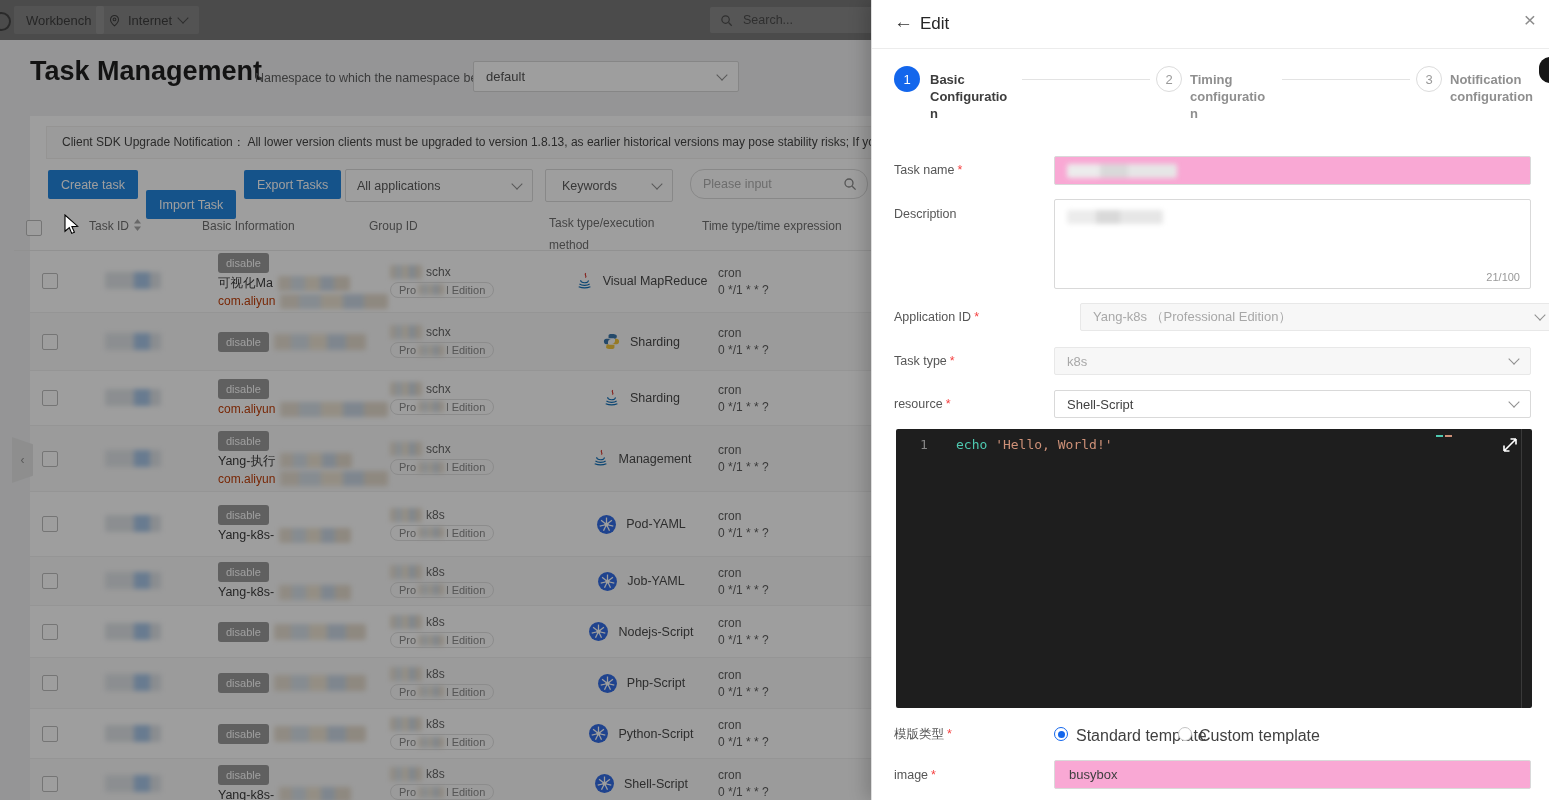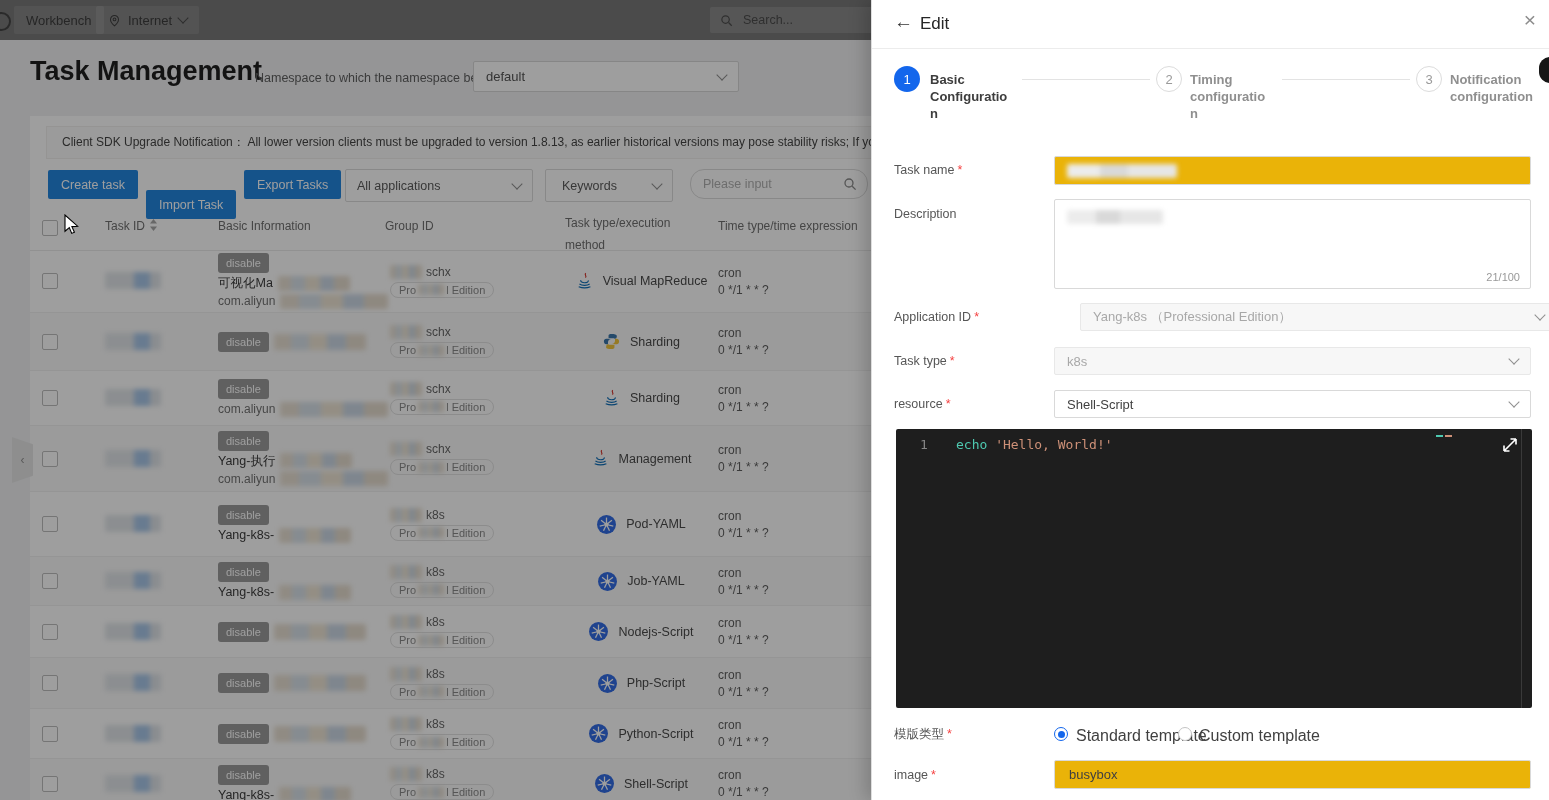--- a/index.html
+++ b/index.html
@@ -38,21 +38,21 @@
        border-radius:2px;padding:0 13px;cursor:pointer;font-family:inherit;}
   .sel{position:absolute;top:169px;height:33px;background:#fff;border:1px solid #dcdcdc;border-radius:2px;
        box-sizing:border-box;display:flex;align-items:center;justify-content:space-between;padding:0 11px;
        font-size:12.5px;color:#5a5a5a;}
   .search-box{position:absolute;left:690px;top:169px;width:178px;height:30px;background:#fff;border:1px solid #dcdcdc;
               border-radius:14px;box-sizing:border-box;display:flex;align-items:center;padding:0 10px;}
   .search-box input{flex:1;border:0;outline:none;font-size:12.5px;color:#333;font-family:inherit;min-width:0;}
   .search-box input::placeholder{color:#b0b0b0;}
 
   
-  .thead{position:absolute;left:30px;top:205px;width:1489px;height:45px;border-bottom:1px solid #ebebeb;
+  .thead{position:absolute;left:14px;top:205px;width:1489px;height:45px;border-bottom:1px solid #ebebeb;
          font-size:12px;color:#707070;}
   .thead .hc{position:absolute;top:14px;}
   .cbox{display:inline-block;width:14px;height:14px;border:1px solid #bdbdbd;border-radius:2px;background:#fff;}
   .tbody{position:absolute;left:30px;top:250px;width:1489px;}
   .trow{position:relative;border-bottom:1px solid #f1f1f1;}
   .trow:nth-child(even){background:#fafafa;}
   .trow:nth-child(1){height:62px}.trow:nth-child(2){height:57px}.trow:nth-child(3){height:54px}
   .trow:nth-child(4){height:65px}.trow:nth-child(5){height:64px}.trow:nth-child(6){height:48px}
   .trow:nth-child(7){height:51px}.trow:nth-child(8){height:50px}.trow:nth-child(9){height:49px}
   .trow:nth-child(10){height:49px}
@@ -60,21 +60,21 @@
   .px{display:inline-block;vertical-align:middle;border-radius:2px;filter:blur(2.5px);}
   .px-warm{background:linear-gradient(90deg,#e9e1d4 0 18%,#d9e2ea 18% 38%,#efe6d6 38% 58%,#cdd9e6 58% 78%,#e6ddcf 78%);}
   .px-id{background:linear-gradient(90deg,#e2e6ea 0 52%,#a9c7e8 52% 80%,#dfe4e9 80%);}
   .px-gray{background:linear-gradient(90deg,#ececec 0 30%,#d9d9d9 30% 55%,#e6e6e6 55%);}
   .idblur{position:absolute;left:75px;top:50%;margin-top:-9px;width:56px;height:17px;}
   .cell{position:absolute;top:0;bottom:0;display:flex;flex-direction:column;justify-content:center;}
   .cell.basic{left:188px;width:175px;gap:2px;font-size:12px;}
   .bline{display:flex;align-items:center;gap:5px;line-height:16px;}
   .badge{background:#9b9b9b;color:#fff;font-size:11px;padding:2px 8px;border-radius:3px;}
   .nm{color:#3c3c3c;font-size:12.5px;white-space:nowrap;}
-  .sb{color:#737373;font-size:12px;white-space:nowrap;}
+  .sb{color:#c2410c;font-size:12px;white-space:nowrap;}
   .bblur{width:92px;height:16px;}.nblur{width:72px;height:15px;}.sblur{width:108px;height:15px;}
   .cell.group{left:360px;width:150px;gap:3px;}
   .gline{display:flex;align-items:center;gap:4px;}
   .gblur{width:32px;height:14px;}
   .gtx{font-size:12px;color:#666;}
   .gpill{display:inline-flex;align-items:center;gap:2px;border:1px solid #e2e2e2;border-radius:10px;
          padding:1px 8px;font-size:11px;color:#8a8a8a;width:fit-content;}
   .pblur{width:26px;height:11px;}
   .cell.type{left:536px;width:150px;flex-direction:row;align-items:center;gap:9px;}
   .ttx{font-size:12.5px;color:#4a4a4a;}
@@ -102,21 +102,21 @@
   .step-c.on{background:#1366ec;color:#fff;}
   .step-c.off{border:1px solid #dcdcdc;color:#9a9a9a;background:#fff;}
   .step-l{position:absolute;top:71px;width:80px;font-size:13px;font-weight:bold;line-height:17px;
           overflow-wrap:break-word;}
   .step-l.on{color:#3d3d3d;}.step-l.off{color:#8f8f8f;}
   .step-line{position:absolute;top:79px;height:1px;background:#e3e3e3;}
 
   .f-label{position:absolute;left:22px;font-size:12.5px;color:#565656;}
   .req{color:#f53f3f;font-style:normal;margin-left:3px;}
   .inp{position:absolute;left:182px;width:477px;height:29px;border:1px solid #d9d9d9;border-radius:2px;
-       box-sizing:border-box;background:#eab308;display:flex;align-items:center;padding:0 12px;}
+       box-sizing:border-box;background:#f9a8d4;display:flex;align-items:center;padding:0 12px;}
   .inp input{border:0;outline:none;width:100%;font-size:13px;color:#404040;font-family:inherit;background:transparent;}
   .tarea{position:absolute;left:182px;top:199px;width:477px;height:90px;border:1px solid #d9d9d9;border-radius:2px;
          box-sizing:border-box;background:#fff;}
   .counter{position:absolute;right:10px;bottom:5px;font-size:11px;color:#999;}
   .dsel{position:absolute;left:182px;width:477px;height:28px;border:1px solid #e8e8e8;background:#f7f7f7;
         border-radius:2px;box-sizing:border-box;display:flex;align-items:center;justify-content:space-between;
         padding:0 12px;font-size:13px;color:#a8a8a8;}
   .dsel.live{background:#fff;border-color:#d9d9d9;color:#404040;}
 
   .editor{position:absolute;left:24px;top:429px;width:636px;height:279px;background:#1e1e1e;border-radius:2px;

